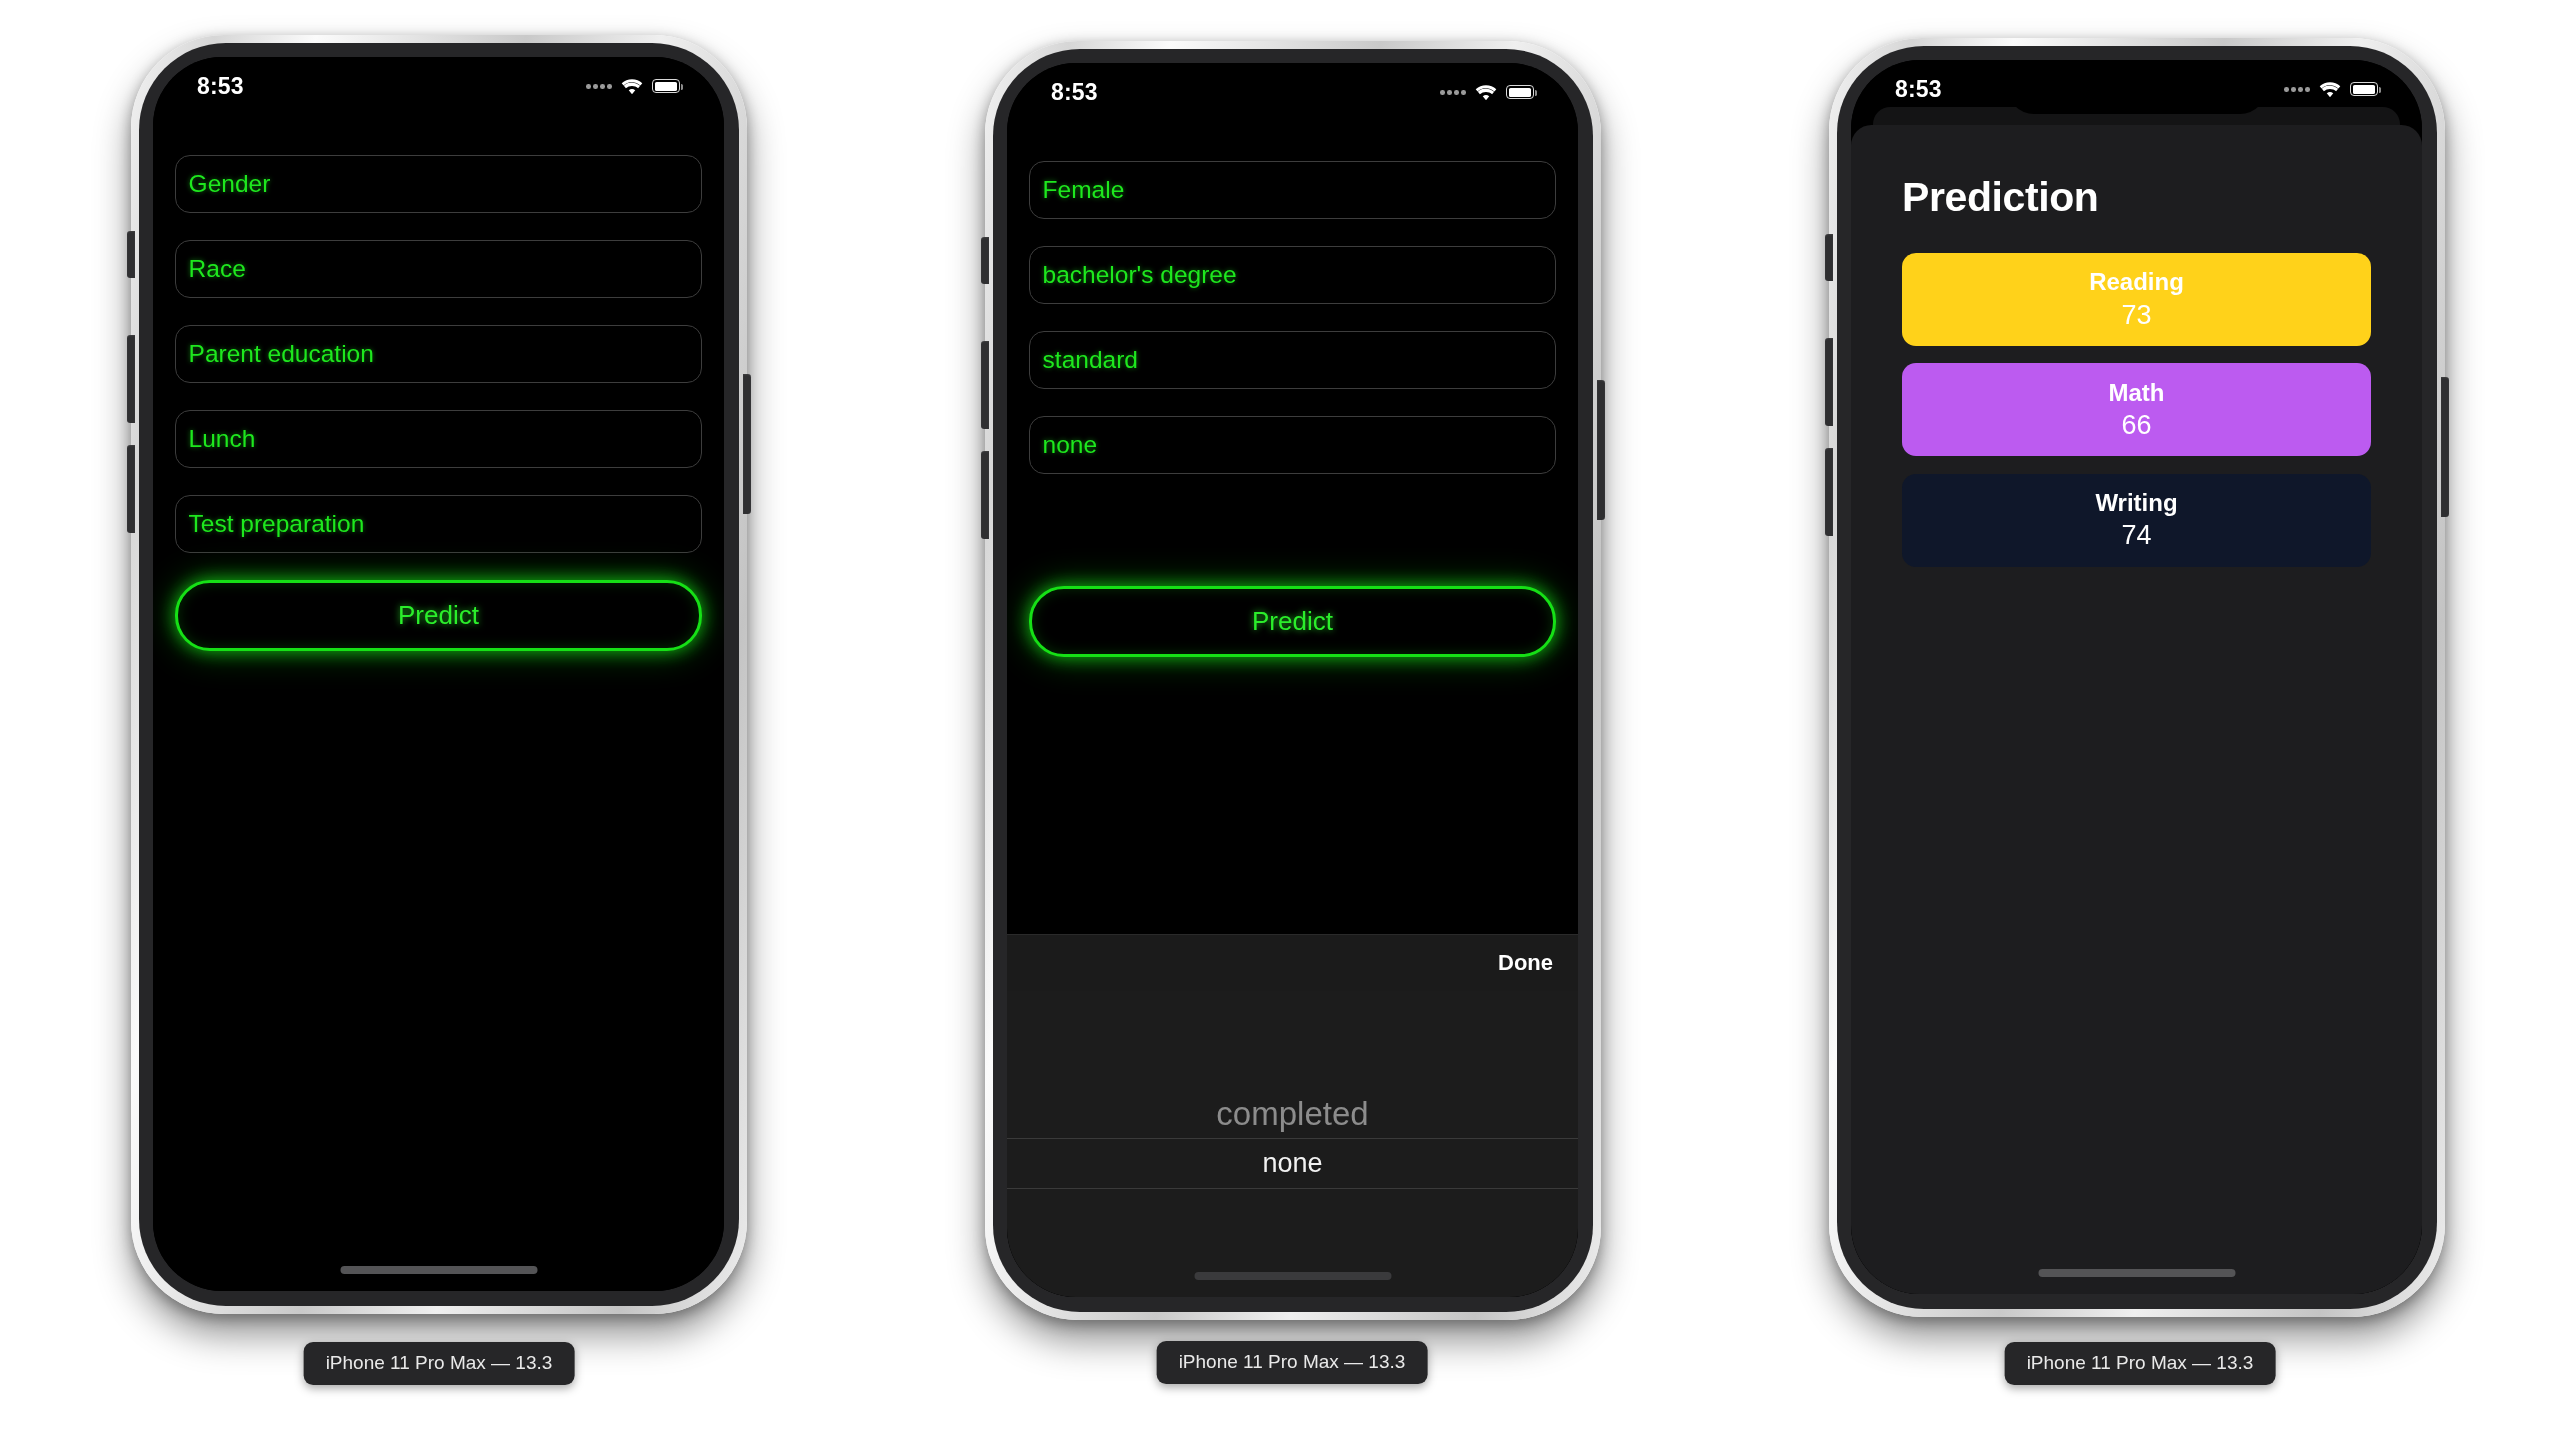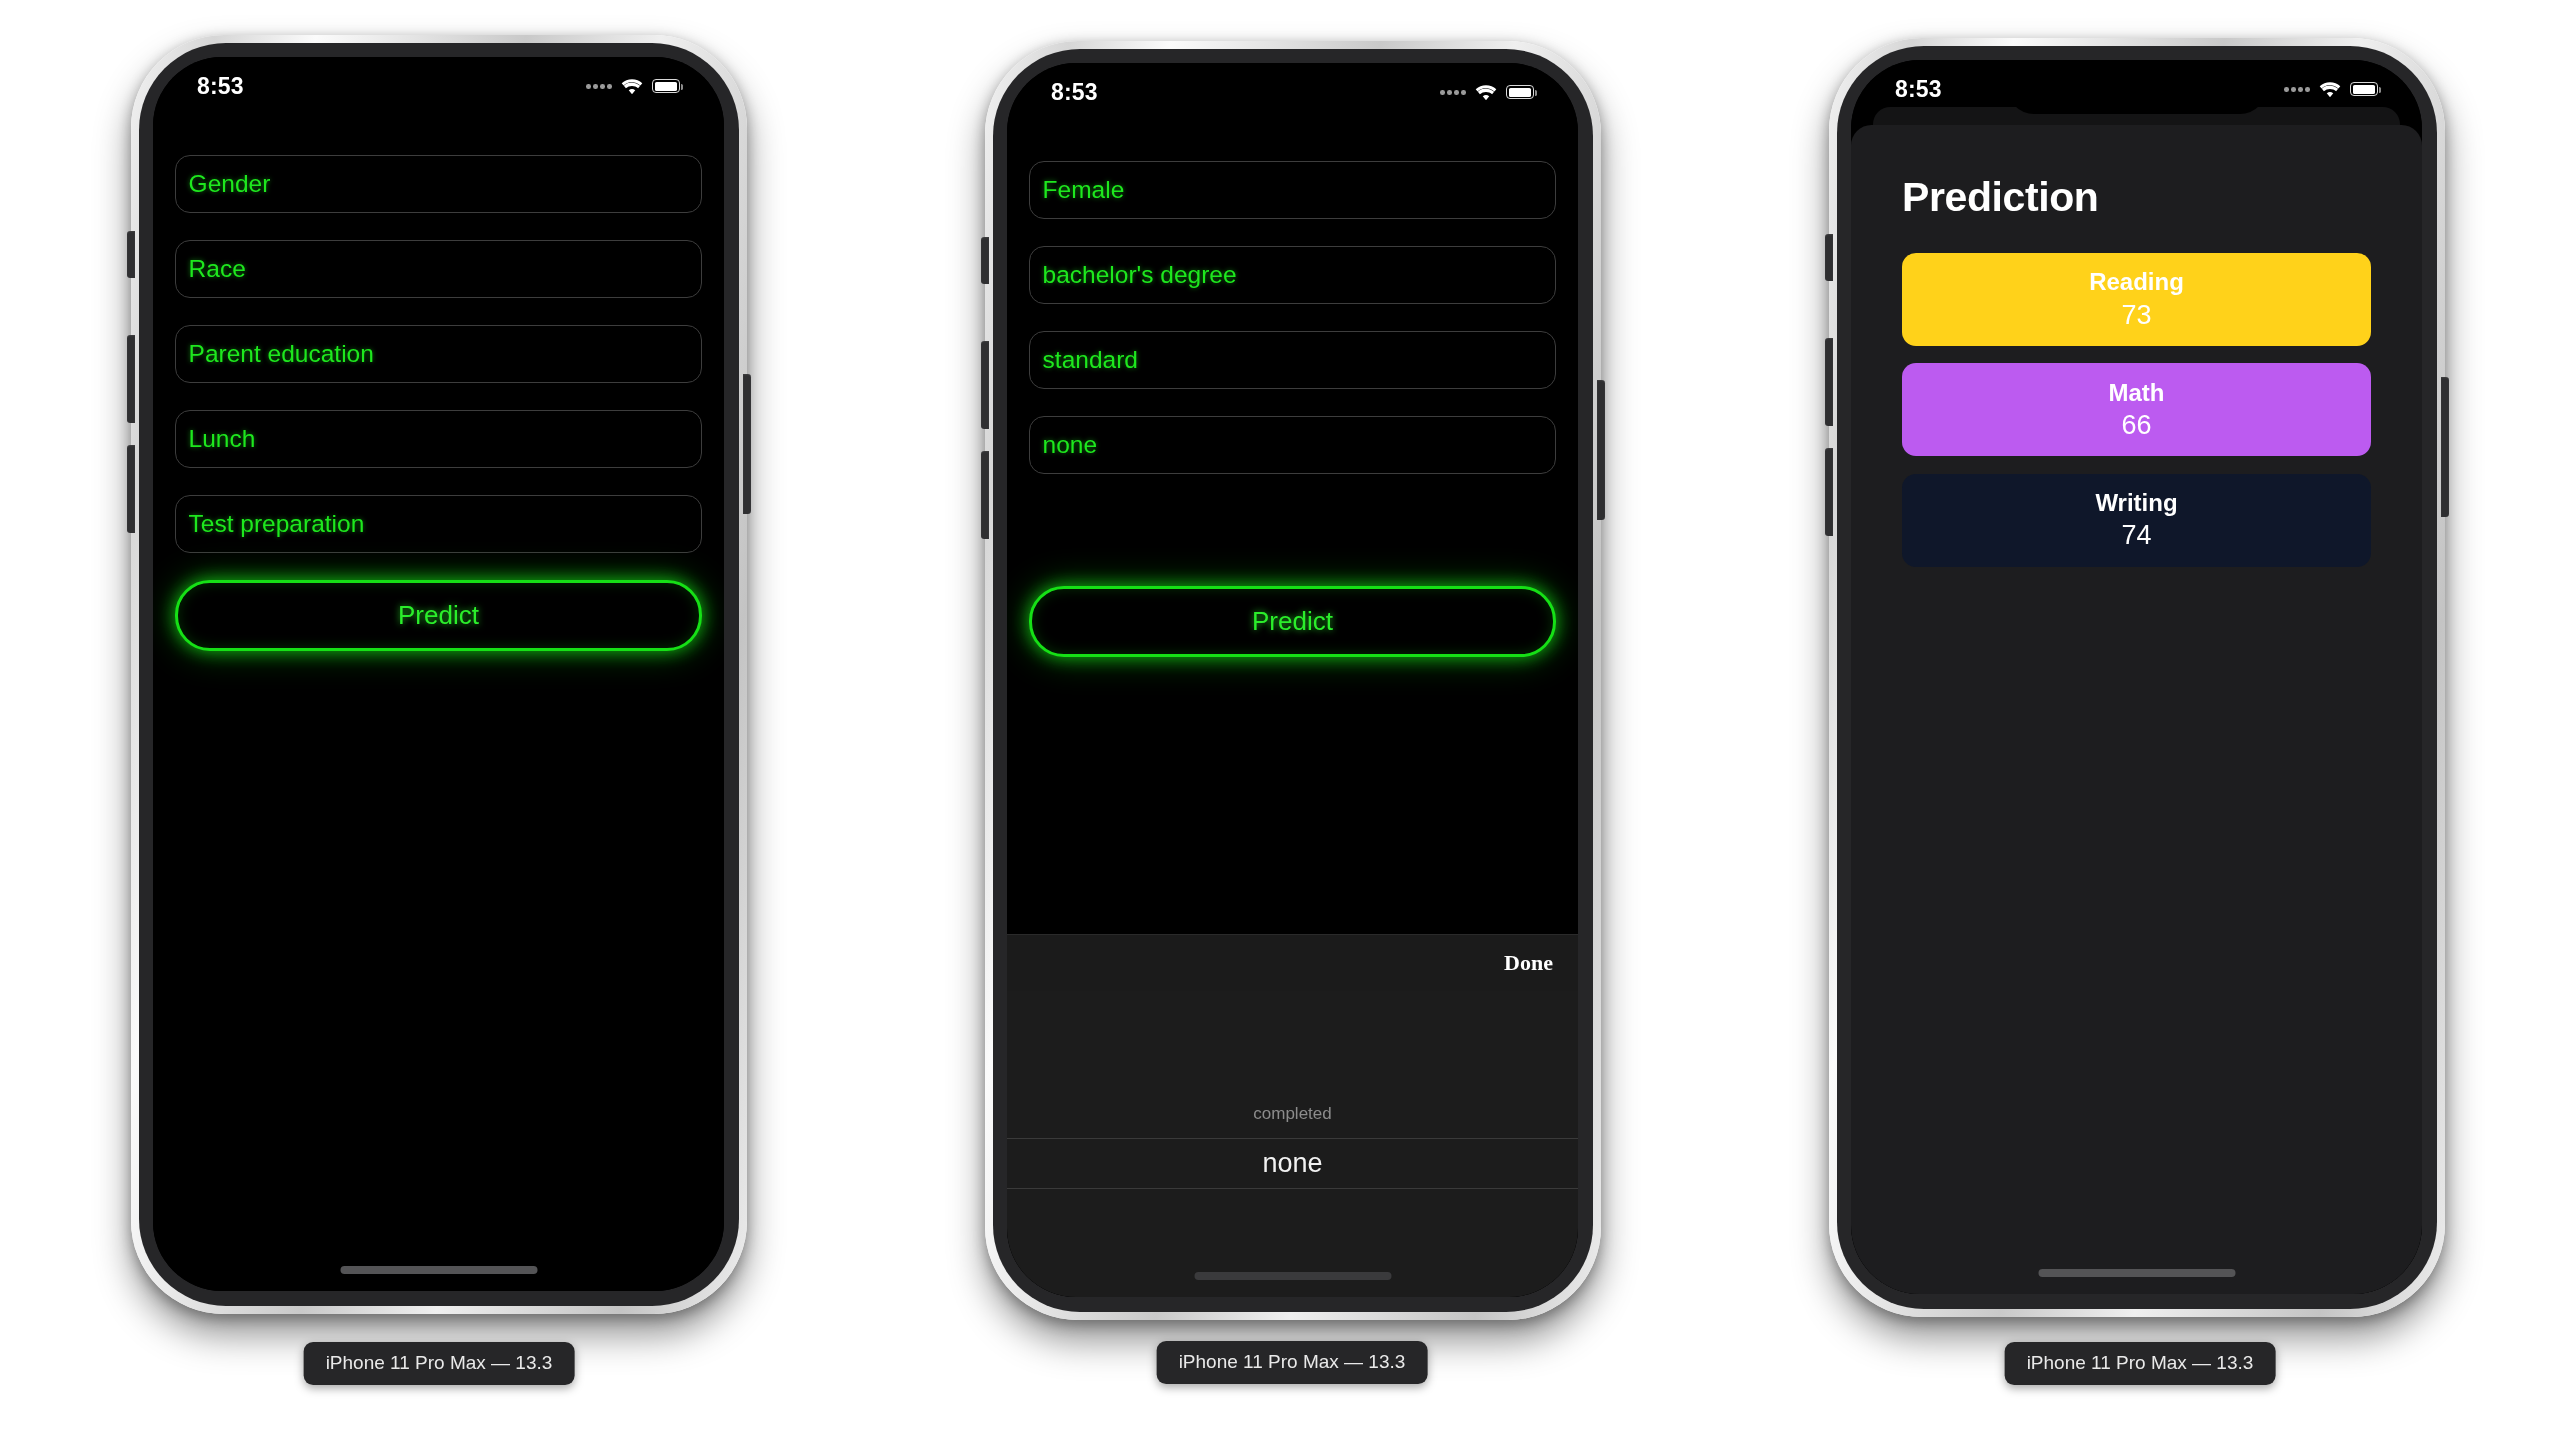--- a/index.html
+++ b/index.html
@@ -240,21 +240,21 @@
     align-items: center;
     justify-content: flex-end;
     padding-right: 25px;
     box-sizing: border-box;
     border-top: 0.8px solid #2a2a2a;
   }
   .kbd-toolbar .done {
     color: #ffffff;
     font-size: 22px;
     font-weight: bold;
-    font-family: Liberation Serif, serif;
+    font-family: Liberation Sans, sans-serif;
   }
   .picker {
     position: absolute;
     left: 0;
     top: 928px;
     width: 100%;
     bottom: 0;
     background: #1c1c1c;
     overflow: hidden;
   }
@@ -264,21 +264,21 @@
     top: 0;
     width: 100%;
   }
   .pk-row {
     height: 49px;
     display: flex;
     align-items: center;
     justify-content: center;
     font-family: "Liberation Sans", sans-serif;
   }
-  .pk-row.dim  { color: #8c8c8c; font-size: 17px; }
+  .pk-row.dim  { color: #8c8c8c; font-size: 33px; }
   .pk-row.sel  { color: #f2f2f2; font-size: 27px;
                  border-top: 0.8px solid #3a3a3a;
                  border-bottom: 0.8px solid #3a3a3a; }
 
   
   .app-sheetbg {
     position: absolute;
     left: 0; top: 0;
     width: 100%; height: 100%;
     background: #000000;

